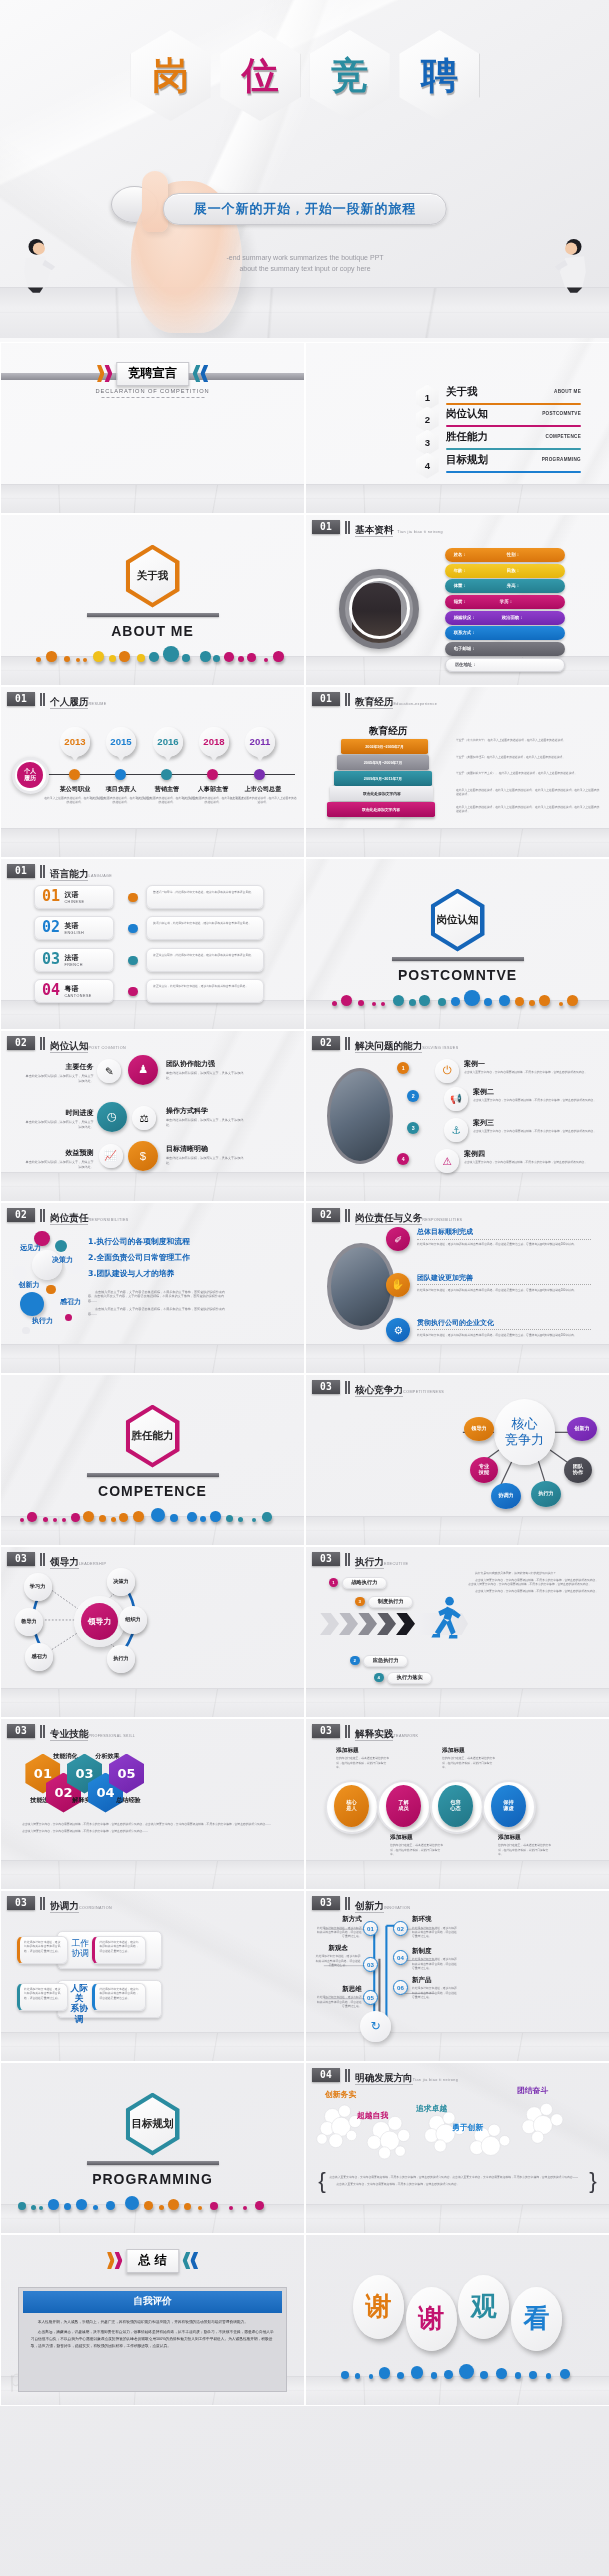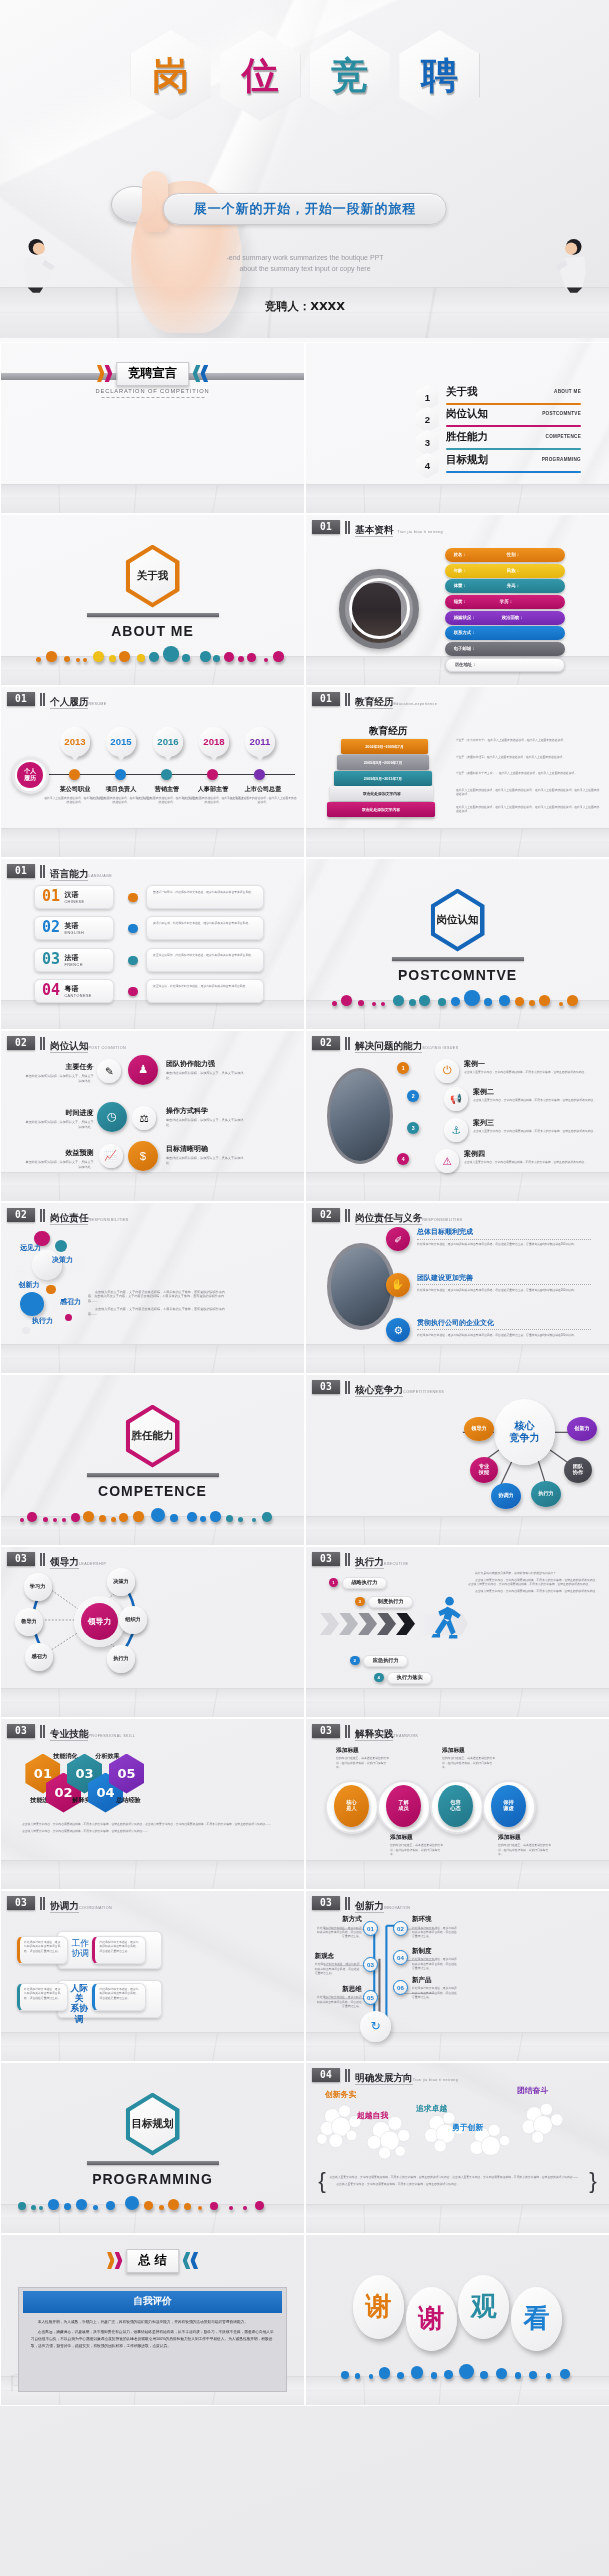--- a/index.html
+++ b/index.html
@@ -282,21 +282,20 @@
   </div>
 
   <div class="btn-circle"></div>
   <div class="hand"></div>
 
   <div class="subtitle-bar">展一个新的开始，开始一段新的旅程</div>
   <div class="hero-en">
     <div>-end summary work summarizes the boutique PPT</div>
     <div>about the summary text input or copy here</div>
   </div>
-  <div class="hero-presenter">竞聘人：XXXX</div>
 </div>
 
 <div class="sep"></div>
 
 <div class="grid">
 
   <div class="cell">
       <div class="poly"></div>
       <div class="floor"></div>
     <div class="decl-band"></div>
@@ -715,20 +714,25 @@
     <div style="position:absolute;left:45px;top:82px;width:9.6px;height:9.6px;border-radius:50%;background:#e07b12"></div>
     <div style="position:absolute;left:19px;top:89px;width:24.4px;height:24.4px;border-radius:50%;background:#1c7fd0;box-shadow:1.7px 2.6px 3.5px rgba(0,0,0,.2)"></div>
     <div style="position:absolute;left:49px;top:91px;width:21px;height:21px;border-radius:50%;background:#f2f2f5"></div>
     <div style="position:absolute;left:64px;top:111px;width:7px;height:7px;border-radius:50%;background:#c2136f"></div>
     <div style="position:absolute;left:21px;top:124px;width:7.8px;height:7.8px;border-radius:50%;background:#eaeaee"></div>
     <div style="position:absolute;left:19px;top:40px;font-size:7px;font-weight:bold;color:#1565b8">远见力</div>
     <div style="position:absolute;left:51px;top:52px;font-size:7px;font-weight:bold;color:#1565b8">决策力</div>
     <div style="position:absolute;left:17.4px;top:77px;font-size:7px;font-weight:bold;color:#1565b8">创新力</div>
     <div style="position:absolute;left:59px;top:94px;font-size:7px;font-weight:bold;color:#1565b8">感召力</div>
     <div style="position:absolute;left:31px;top:113px;font-size:7px;font-weight:bold;color:#1565b8">执行力</div>
+    <div style="position:absolute;left:87px;top:31px;width:139px;font-size:7.8px;font-weight:bold;color:#1565b8;line-height:2.1;font-family:'DejaVu Sans',sans-serif">
+      <div>1.执行公司的各项制度和流程</div>
+        <div>2.全面负责公司日常管理工作</div>
+        <div>3.团队建设与人才的培养</div>
+      </div>
     <div style="position:absolute;left:87px;top:87px;width:143px">
       <div class="ph" style="text-indent:7px">点击输入简要文字内容，文字内容需要概括精练，不用多余的文字修饰，言简意赅的说明分项内容。点击输入简要文字内容，文字内容需要概括精练，不用多余的文字修饰，言简意赅的说明分项内容……</div>
       <div class="ph" style="text-indent:7px;margin-top:3.5px">点击输入简要文字内容，文字内容需要概括精练，不用多余的文字修饰，言简意赅的说明分项内容……</div>
       </div>
   </div>
 
   <div class="cell">
       <div class="poly"></div>
       <div class="floor"></div>
     <div class="stitle">
@@ -804,21 +808,21 @@
       </div>
     <svg style="position:absolute;left:0;top:0" width="305" height="172" viewBox="0 0 350 198">
       <line x1="218" y1="66" x2="180" y2="66" stroke="#55555c" stroke-width="1.4"></line>
       <line x1="282" y1="66" x2="318" y2="66" stroke="#55555c" stroke-width="1.4"></line>
       <line x1="222" y1="86" x2="192" y2="108" stroke="#55555c" stroke-width="1.4"></line>
       <line x1="280" y1="86" x2="308" y2="106" stroke="#55555c" stroke-width="1.4"></line>
       <line x1="238" y1="96" x2="222" y2="130" stroke="#55555c" stroke-width="1.4"></line>
       <line x1="266" y1="96" x2="276" y2="128" stroke="#55555c" stroke-width="1.4"></line>
     </svg>
     <div style="position:absolute;left:188px;top:24.4px;width:61px;height:66px;border-radius:50%;background:linear-gradient(150deg,#fff,#eeeef1);display:flex;align-items:center;justify-content:center;text-align:center;box-shadow:1.7px 3.5px 5.2px rgba(0,0,0,.22)">
-      <span style="font-size:10px;font-weight:bold;color:#1565b8;line-height:1.2;font-family:'DejaVu Sans',sans-serif">核心<br>竞争力</span>
+      <span style="font-size:13px;font-weight:normal;color:#1565b8;line-height:1.2;font-family:'DejaVu Sans',sans-serif">核心<br>竞争力</span>
       </div>
     <div class="oval" style="left:158px;top:42px;width:30px;height:24.4px;background:linear-gradient(150deg,#ef9320,#cf6f08)">领导力</div>
     <div class="oval" style="left:261px;top:42px;width:30px;height:24.4px;background:linear-gradient(150deg,#8f3dcc,#6f22ab)">创新力</div>
     <div class="oval" style="left:164px;top:82px;width:28px;height:26px;background:linear-gradient(150deg,#d0207c,#a8075c);white-space:pre-line">专业
 技能</div>
     <div class="oval" style="left:258px;top:82px;width:28px;height:26px;background:linear-gradient(150deg,#5a5a62,#3c3c44);white-space:pre-line">团队
 协作</div>
     <div class="oval" style="left:185px;top:108px;width:30px;height:26px;background:linear-gradient(150deg,#2389dc,#1060b8)">协调力</div>
     <div class="oval" style="left:225px;top:106px;width:30px;height:26px;background:linear-gradient(150deg,#3399ab,#217586)">执行力</div>
   </div>
@@ -1037,21 +1041,21 @@
     <div style="position:absolute;left:8.7px;top:24.4px;width:47px;text-align:right">
       <div class="lbl" style="font-size:6.5px;color:#18181c">新方式</div>
       <div class="ph2" style="margin-top:1.7px">此处添加详细文本描述，建议与标题相关并符合整体语言风格，语言描述尽量简洁生动。</div>
       </div>
     <div class="circ" style="position:absolute;left:87px;top:30px;width:15px;height:15px;background:linear-gradient(150deg,#fff,#e8e8ec);color:#1c7fd0;font-size:6.1px;border:1.3px solid #1c7fd0">02</div>
     <div style="position:absolute;left:106px;top:24.4px;width:47px">
       <div class="lbl" style="font-size:6.5px;color:#18181c">新环境</div>
       <div class="ph2" style="margin-top:1.7px">此处添加详细文本描述，建议与标题相关并符合整体语言风格，语言描述尽量简洁生动。</div>
       </div>
     <div class="circ" style="position:absolute;left:57px;top:66px;width:15px;height:15px;background:linear-gradient(150deg,#fff,#e8e8ec);color:#1c7fd0;font-size:6.1px;border:1.3px solid #1c7fd0">03</div>
-    <div style="position:absolute;left:8.7px;top:61px;width:47px;text-align:left">
+    <div style="position:absolute;left:8.7px;top:53px;width:47px;text-align:center">
       <div class="lbl" style="font-size:6.5px;color:#18181c">新观念</div>
       <div class="ph2" style="margin-top:1.7px">此处添加详细文本描述，建议与标题相关并符合整体语言风格，语言描述尽量简洁生动。</div>
       </div>
     <div class="circ" style="position:absolute;left:87px;top:59px;width:15px;height:15px;background:linear-gradient(150deg,#fff,#e8e8ec);color:#1c7fd0;font-size:6.1px;border:1.3px solid #1c7fd0">04</div>
     <div style="position:absolute;left:106px;top:56px;width:47px">
       <div class="lbl" style="font-size:6.5px;color:#18181c">新制度</div>
       <div class="ph2" style="margin-top:1.7px">此处添加详细文本描述，建议与标题相关并符合整体语言风格，语言描述尽量简洁生动。</div>
       </div>
     <div class="circ" style="position:absolute;left:57px;top:99px;width:15px;height:15px;background:linear-gradient(150deg,#fff,#e8e8ec);color:#1c7fd0;font-size:6.1px;border:1.3px solid #1c7fd0">05</div>
     <div style="position:absolute;left:8.7px;top:94px;width:47px;text-align:right">

